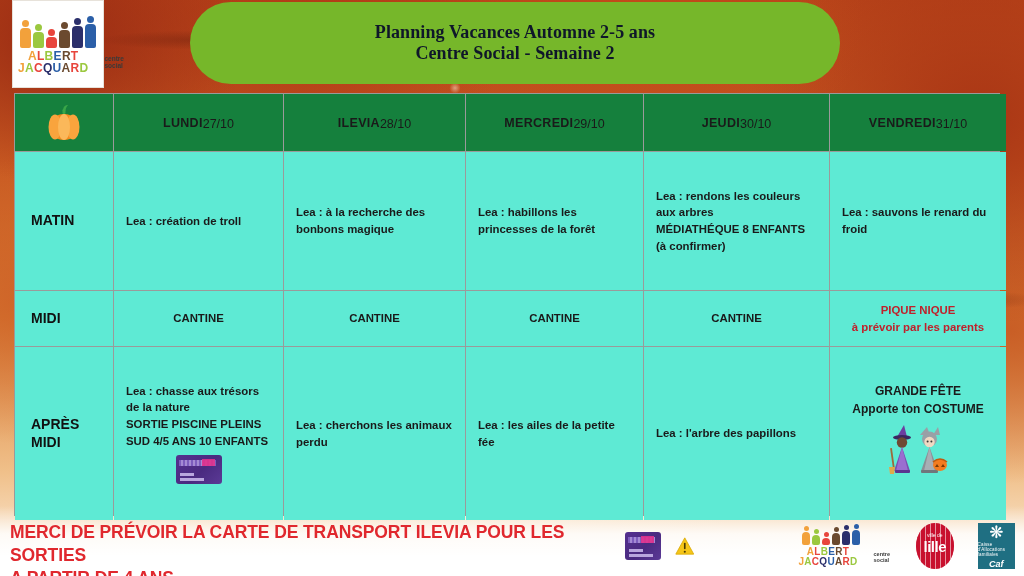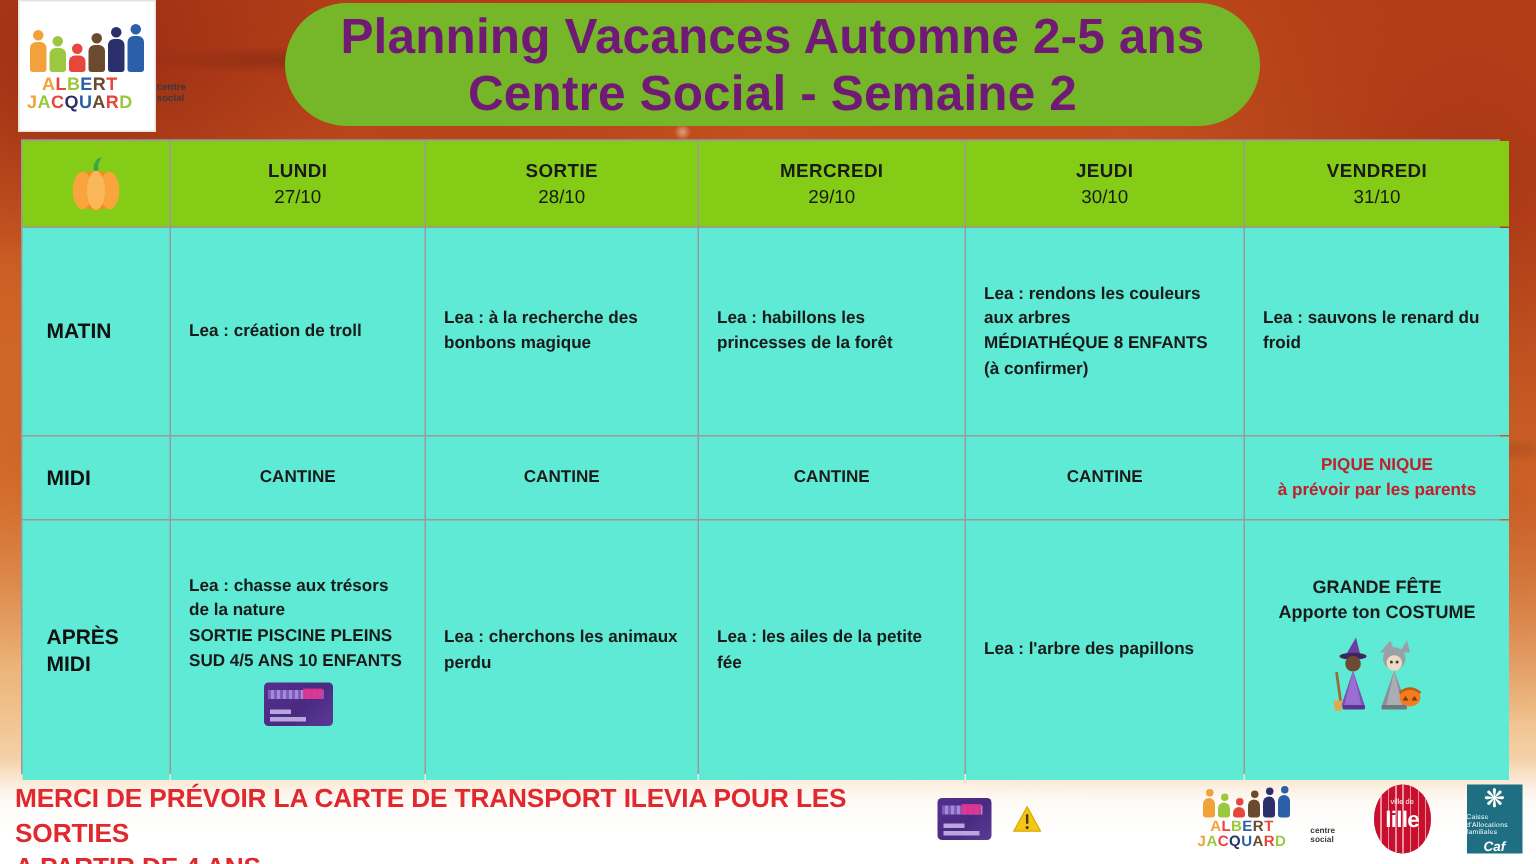--- a/index.html
+++ b/index.html
@@ -52,26 +52,27 @@
   .title-banner {
     position: absolute;
     left: 190px; top: 2px;
     width: 650px; height: 82px;
     background: #76b72a;
     border-radius: 42px;
     display: flex; align-items: center; justify-content: center;
     text-align: center;
   }
   .title-banner .t {
-    color: #701a75;
+    color: #0f172a;
     font-weight: bold;
-    font-size: 33px;
+    font-size: 18px;
     line-height: 1.16;
     letter-spacing: .1px;
     white-space: pre-line;
+    font-family: Liberation Serif, serif;
   }
 
   .logo-box {
     position: absolute;
     left: 12px; top: 0px;
     width: 92px; height: 88px;
     background: #ffffff;
     border: 1px solid #e7e2da;
     display: flex; flex-direction: column;
     align-items: center; justify-content: center;
@@ -94,22 +95,22 @@
     width: 986px; height: 423px;
     display: grid;
     grid-template-columns: 98px 169px 181px 177px 185px 176px;
     grid-template-rows: 57px 138px 55px 173px;
     background: #9a9a9a;
     gap: 1px;
     border: 1px solid #9a9a9a;
   }
   .cell { background: #5eead4; position: relative; }
   .head-cell {
-    background: #84cc16;
-    display: flex; flex-direction: column;
+    background: #15803d;
+    display: flex; flex-direction: row;
     align-items: center; justify-content: center;
     text-align: center;
   }
   .head-cell .day { font-size: 12.5px; font-weight: bold; color: #1a1a1a; letter-spacing: .3px; }
   .head-cell .date { font-size: 12.5px; color: #1a1a1a; margin-top: 3px; }
 
   .rowlabel {
     display: flex; align-items: center;
     padding-left: 16px;
     font-size: 14px; font-weight: bold; color: #111;
@@ -272,21 +273,21 @@
         <ellipse cx="12" cy="24" rx="6.5" ry="12.5" fill="#f9a43d"></ellipse>
         <ellipse cx="30" cy="24" rx="6.5" ry="12.5" fill="#f9a43d"></ellipse>
         <ellipse cx="21" cy="24" rx="6" ry="13" fill="#fbb85a"></ellipse>
       </svg>
     </div>
     <div class="cell head-cell">
       <div class="day">LUNDI</div>
       <div class="date">27/10</div>
     </div>
     <div class="cell head-cell">
-      <div class="day">SORTIE</div>
+      <div class="day">ILEVIA</div>
       <div class="date">28/10</div>
     </div>
     <div class="cell head-cell">
       <div class="day">MERCREDI</div>
       <div class="date">29/10</div>
     </div>
     <div class="cell head-cell">
       <div class="day">JEUDI</div>
       <div class="date">30/10</div>
     </div>

